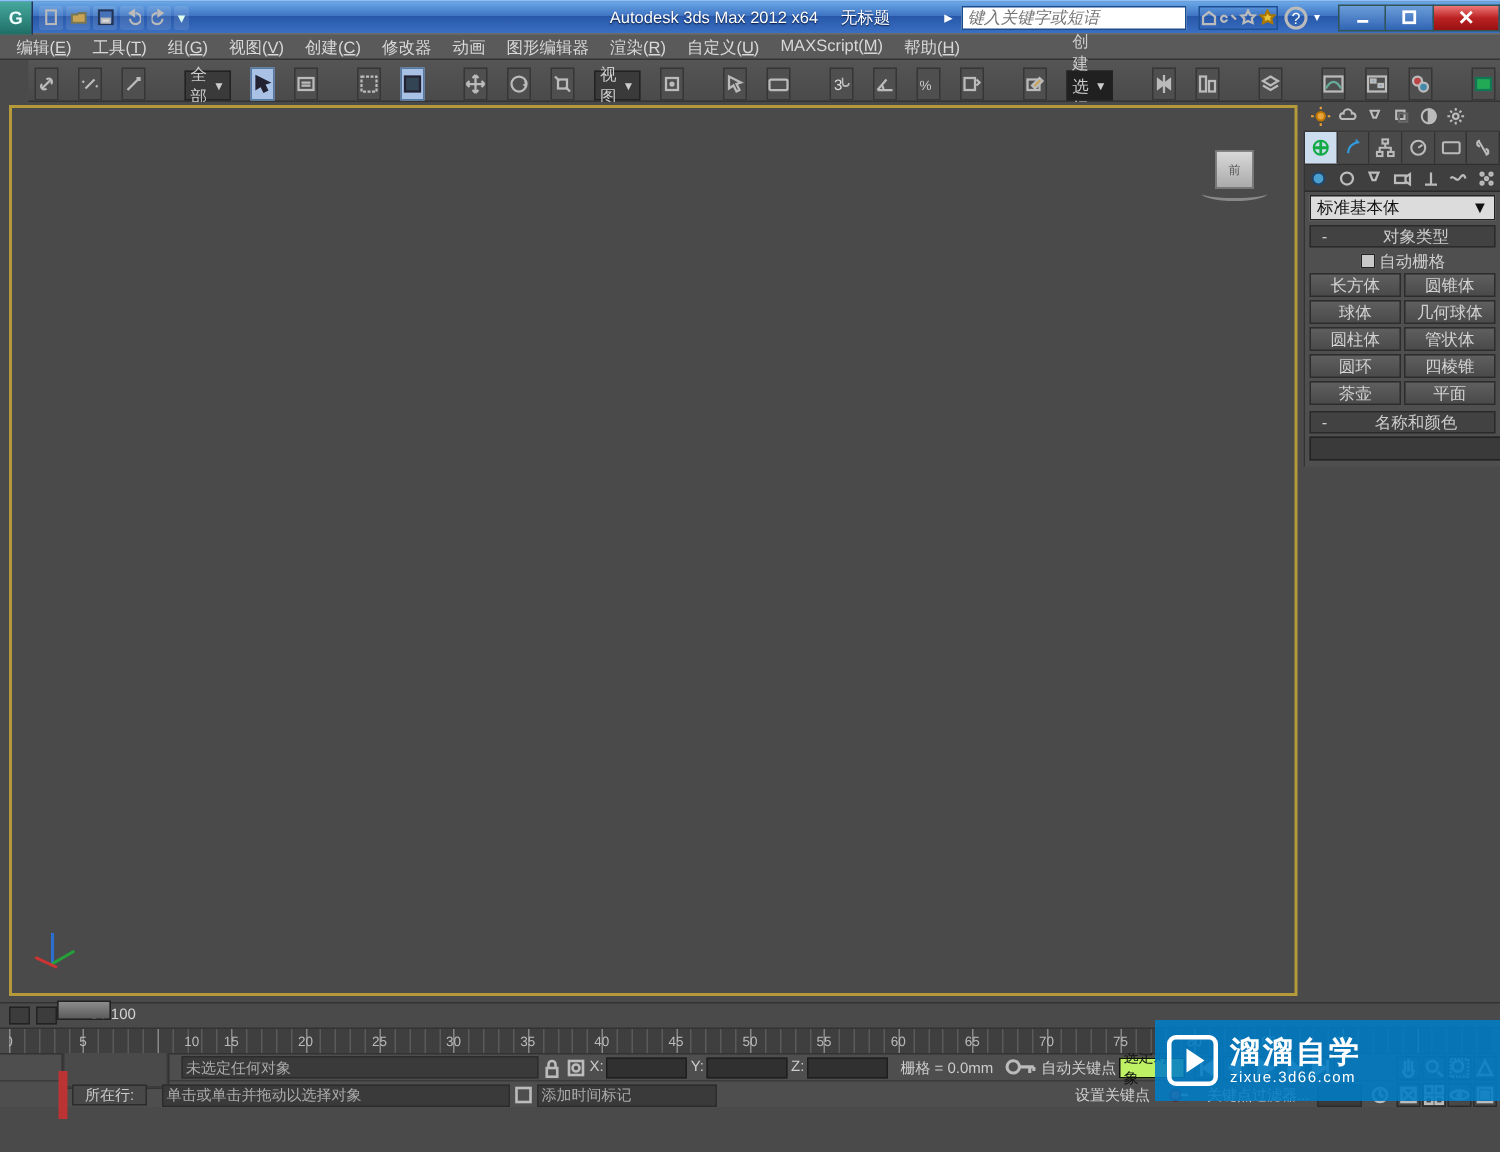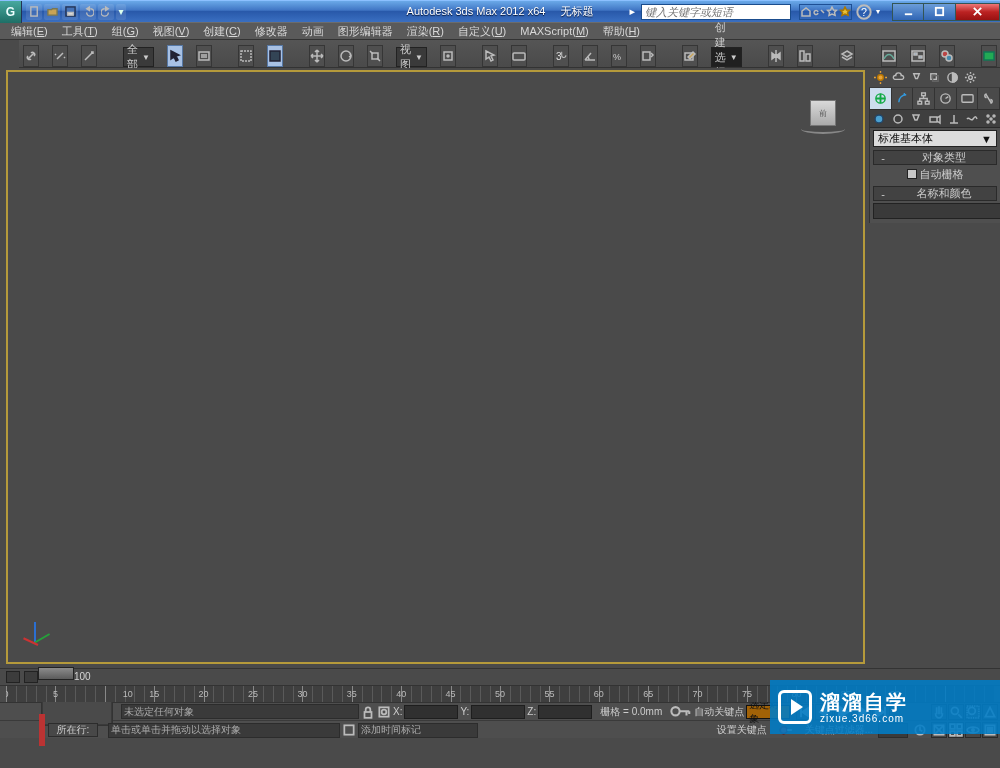--- a/index.html
+++ b/index.html
@@ -124,21 +124,21 @@
 .miniframe .mrow{flex:1;display:flex;}
 .miniframe .mrow div{flex:1;border:1px solid #3a3a3a;}
 .curline{width:6px;height:32px;background:#b33;margin-right:1px;}
 .cursmall{height:14px;width:50px;border:1px solid #2c2c2c;background:#484848;display:flex;align-items:center;justify-content:center;color:#ccc;font-size:10px;}
 .lock{width:14px;height:14px;color:#aaa;display:flex;align-items:center;justify-content:center;}
 .xyz{display:flex;gap:2px;align-items:center;}
 .xyz .lab{color:#ccc;font-size:10px;}
 .xyz .fld{width:54px;height:14px;background:#303030;border:1px solid #1e1e1e;}
 .gridtxt{color:#ccc;font-size:10px;margin:0 6px;}
 .keytxt{color:#d0d0d0;font-size:10px;}
-.keydrop{width:44px;height:14px;background:#a16207;border:1px solid #111;font-size:10px;color:#111;padding:0 2px;display:flex;align-items:center;justify-content:space-between;}
+.keydrop{width:44px;height:14px;background:#bef264;border:1px solid #111;font-size:10px;color:#111;padding:0 2px;display:flex;align-items:center;justify-content:space-between;}
 .play{display:flex;gap:1px;}
 .play .pb{width:18px;height:16px;background:#484848;border:1px solid #2a2a2a;display:flex;align-items:center;justify-content:center;}
 .navcluster{display:flex;gap:1px;}
 .navcluster .nb{width:16px;height:16px;background:#484848;border:1px solid #2a2a2a;display:flex;align-items:center;justify-content:center;}
 
 
 .watermark{position:absolute;right:0;bottom:34px;width:230px;height:54px;background:rgba(0,124,198,.88);display:flex;align-items:center;color:#fff;padding:0 8px;gap:8px;z-index:30;}
 .watermark .play{width:34px;height:34px;border:3px solid #fff;border-radius:6px;display:flex;align-items:center;justify-content:center;}
 .watermark .play .tri{width:0;height:0;border-left:12px solid #fff;border-top:8px solid transparent;border-bottom:8px solid transparent;margin-left:3px;}
 .watermark .txt{display:flex;flex-direction:column;line-height:1.1;}
@@ -576,20 +576,32 @@
           <span>▼</span>
         </div>
       <div class="rollhdr">
           <span class="dash">-</span>
           <span class="txt">对象类型</span>
         </div>
       <div class="rollbody">
         <div class="chkrow">
             <span class="cb"></span>
             <span>自动栅格</span>
+          </div>
+        <div class="grid2">
+            <div class="pbtn">长方体</div>
+            <div class="pbtn">圆锥体</div>
+            <div class="pbtn">球体</div>
+            <div class="pbtn">几何球体</div>
+            <div class="pbtn">圆柱体</div>
+            <div class="pbtn">管状体</div>
+            <div class="pbtn">圆环</div>
+            <div class="pbtn">四棱锥</div>
+            <div class="pbtn">茶壶</div>
+            <div class="pbtn">平面</div>
           </div>
       </div>
       <div class="rollhdr">
           <span class="dash">-</span>
           <span class="txt">名称和颜色</span>
         </div>
       <div class="rollbody">
         <div class="namecolor">
           <input style="">
 

